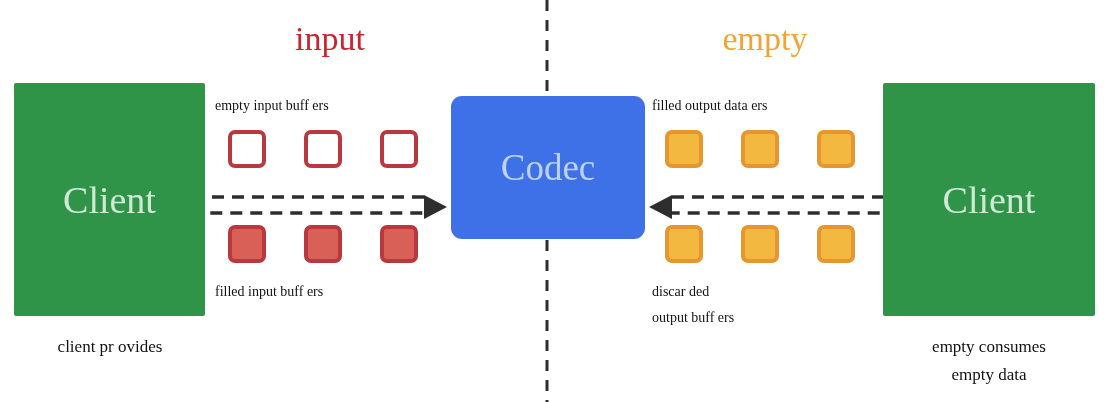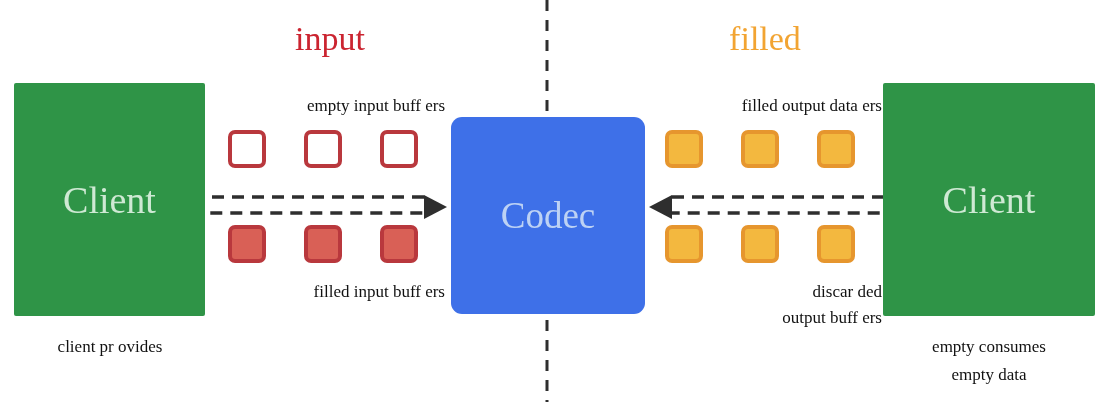--- a/index.html
+++ b/index.html
@@ -44,22 +44,22 @@
     justify-content: center;
     font-size: 37px;
     border-radius: 11px;
   }
   .flow-title {
     text-align: center;
     font-size: 34px;
     line-height: 38px;
   }
   .buf-label {
-    text-align: right;
-    font-size: 17px;
+    text-align: left;
+    font-size: 14px;
     line-height: 26px;
     color: var(--text);
   }
   .caption {
     text-align: center;
     font-size: 17px;
     line-height: 28px;
     color: var(--text);
   }
   .buf-row {
@@ -90,38 +90,38 @@
 
   <svg class="overlay" viewBox="0 0 1108 402">
     <path d="M 547 0 L 547 402" fill="none" stroke-width="3" stroke-dasharray="11 9" style="stroke: var(--line);"></path>
     <path d="M 424 197 L 205 197 C 186 197 186 213 205 213 L 424 213" fill="none" stroke-width="3.5" stroke-dasharray="12 8" style="stroke: var(--line);"></path>
     <polygon points="424,195 424,219 447,207" style="fill: var(--line);"></polygon>
     <path d="M 672 197 L 898 197 C 917 197 917 213 898 213 L 672 213" fill="none" stroke-width="3.5" stroke-dasharray="12 8" style="stroke: var(--line);"></path>
     <polygon points="672,195 672,219 649,207" style="fill: var(--line);"></polygon>
   </svg>
 
   <div class="abs flow-title" style="left:230px; top:20px; width:200px; color: var(--input_title);">input</div>
-  <div class="abs flow-title" style="left:665px; top:20px; width:200px; color: var(--output_title);">filled</div>
+  <div class="abs flow-title" style="left:665px; top:20px; width:200px; color: var(--output_title);">empty</div>
 
   <div class="abs client-box" style="left:14px; top:83px; width:191px; height:233px;">
     <span>Client</span>
   </div>
   <div class="abs caption" style="left:18px; top:333px; width:184px;">
     <div>client pr ovides</div>
   </div>
 
   <div class="abs client-box" style="left:883px; top:83px; width:212px; height:233px;">
     <span>Client</span>
   </div>
   <div class="abs caption" style="left:888px; top:333px; width:202px;">
     <div>empty consumes</div>
     <div>empty data</div>
   </div>
 
-  <div class="abs codec-box" style="left:451px; top:117px; width:194px; height:197px;">
+  <div class="abs codec-box" style="left:451px; top:96px; width:194px; height:143px;">
     <span>Codec</span>
   </div>
 
   <div class="abs buf-label" style="left:215px; top:93px; width:230px;">empty input buff ers</div>
   <div class="buf-row" style="left:228px; top:130px;">
     <div class="sq empty"></div>
     <div class="sq empty"></div>
     <div class="sq empty"></div>
   </div>
   <div class="buf-row" style="left:228px; top:225px;">

